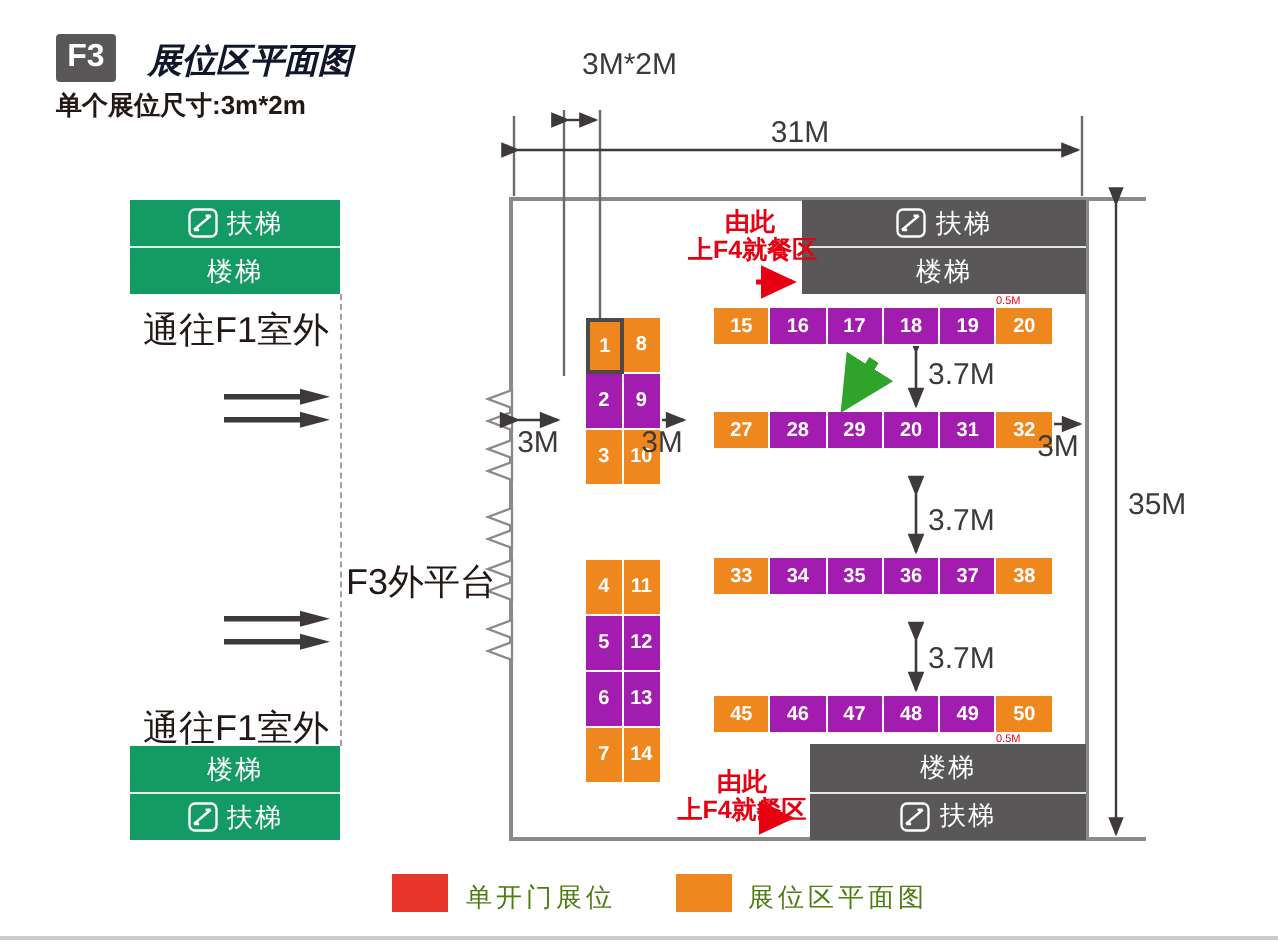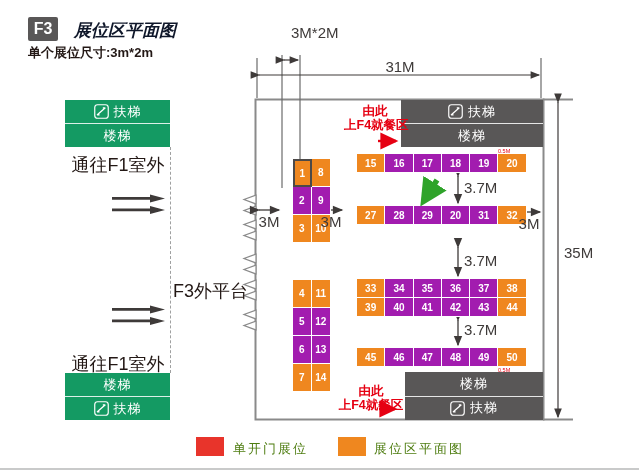--- a/index.html
+++ b/index.html
@@ -247,28 +247,20 @@
     </div>
   <div class="abs booth-block wide" style="left:345px;top:279px;">
       <div class="booth-row">
         <div class="booth double">33</div>
         <div class="booth single">34</div>
         <div class="booth single">35</div>
         <div class="booth single">36</div>
         <div class="booth single">37</div>
         <div class="booth double">38</div>
       </div>
-      <div class="booth-row">
-        <div class="booth double">39</div>
-        <div class="booth single">40</div>
-        <div class="booth single">41</div>
-        <div class="booth single">42</div>
-        <div class="booth single">43</div>
-        <div class="booth double">44</div>
-      </div>
     </div>
   <div class="abs booth-block wide" style="left:345px;top:348px;">
       <div class="booth-row">
         <div class="booth double">45</div>
         <div class="booth single">46</div>
         <div class="booth single">47</div>
         <div class="booth single">48</div>
         <div class="booth single">49</div>
         <div class="booth double">50</div>
       </div>

